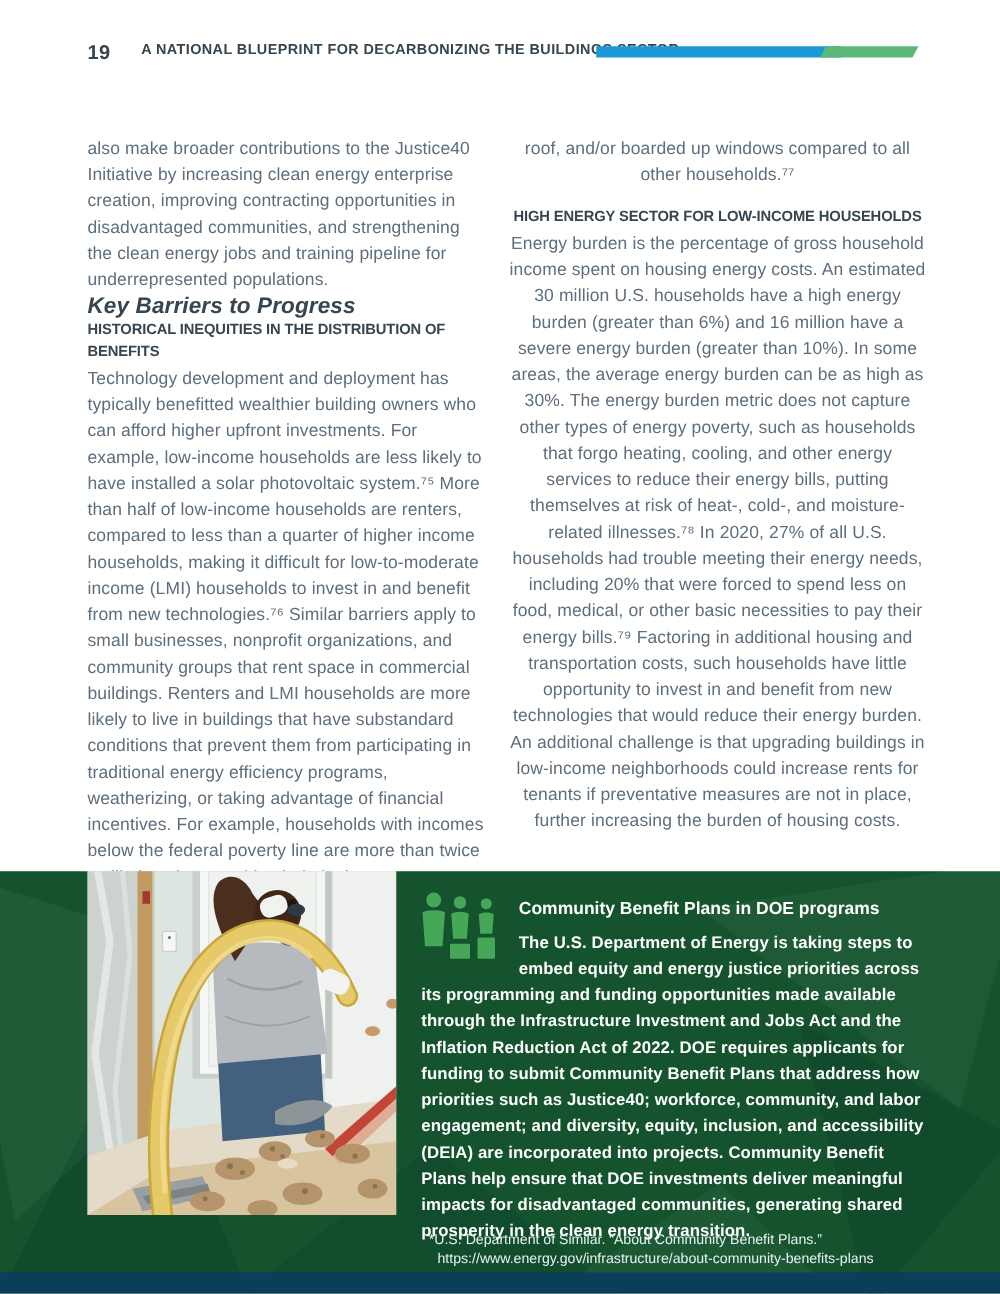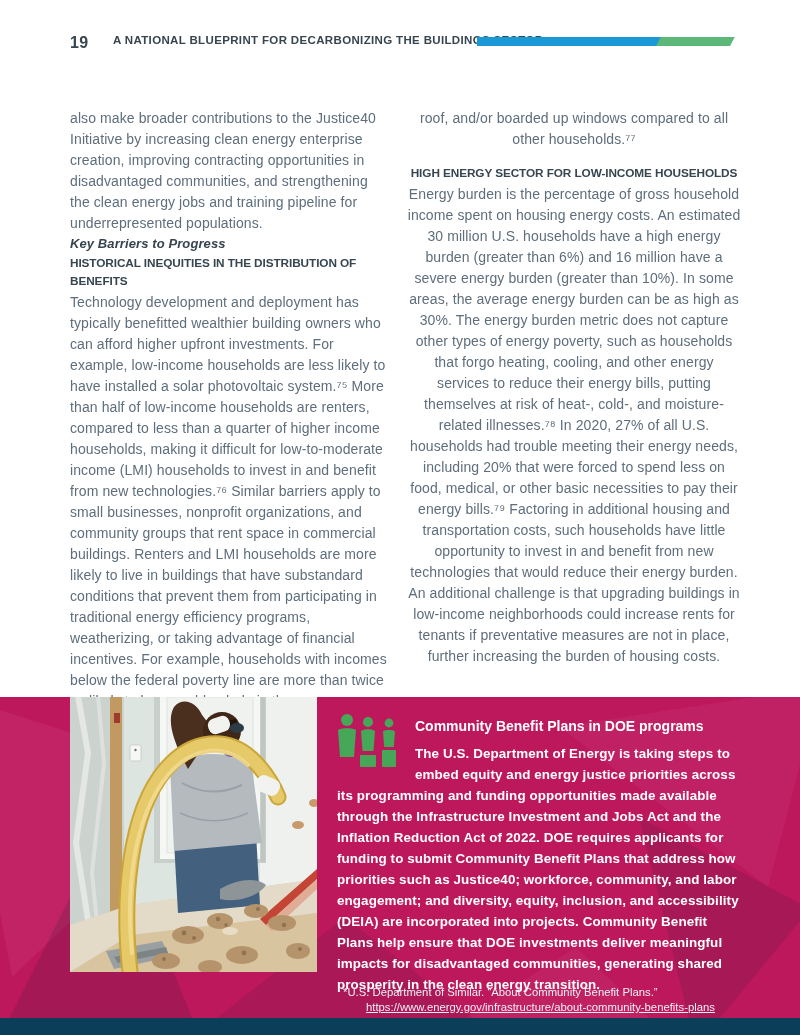--- a/index.html
+++ b/index.html
@@ -10,42 +10,42 @@
   
   .hdr-num{position:absolute;left:70px;top:34px;font-size:16px;font-weight:bold;color:#36454f;letter-spacing:.3px;}
   .hdr-title{position:absolute;left:113px;top:34px;font-size:11.5px;font-weight:bold;color:#36454f;letter-spacing:.35px;}
   .hdr-bar-blue{position:absolute;left:477px;top:37px;width:196px;height:9px;background:#1b98d6;}
   .hdr-bar-green{position:absolute;left:656px;top:37px;width:74px;height:9px;background:#5cb878;transform:skewX(-28deg);transform-origin:bottom left;}
   
   .col{position:absolute;top:108px;color:#5e6e7c;font-size:14px;line-height:21px;letter-spacing:.1px;}
   .col-left{left:70px;width:318px;}
   .col-right{left:407px;width:334px;text-align:center;}
   .col p{margin:0;}
-  .h-italic{margin:14px 0 0 0;font-size:13px;font-style:italic;font-weight:bold;color:#36454f;line-height:20px;}
+  .h-italic{margin:14px 0 0 0;font-size:18px;font-style:italic;font-weight:bold;color:#36454f;line-height:20px;}
   .h-caps{margin:10px 0 2px 0;font-size:11.8px;font-weight:bold;color:#36454f;line-height:18px;letter-spacing:-0.1px;}
   .col p.body2{margin-top:2px;}
   
-  .bottom{position:absolute;left:0;top:697px;width:800px;height:338px;background:#be185d;overflow:hidden;}
+  .bottom{position:absolute;left:0;top:697px;width:800px;height:338px;background:#14532d;overflow:hidden;}
   .poly{position:absolute;}
   .p1{left:-40px;top:0;width:260px;height:280px;background:rgba(255,255,255,.05);clip-path:polygon(0 0,100% 30%,20% 100%);}
   .p2{left:0;top:120px;width:200px;height:220px;background:rgba(0,25,45,.14);clip-path:polygon(0 100%,55% 0,100% 100%);}
   .p3{left:560px;top:-10px;width:260px;height:200px;background:rgba(255,255,255,.045);clip-path:polygon(0 20%,100% 0,80% 100%);}
   .p4{left:620px;top:120px;width:190px;height:230px;background:rgba(0,25,45,.12);clip-path:polygon(10% 0,100% 40%,40% 100%);}
   .p5{left:180px;top:220px;width:330px;height:130px;background:rgba(0,25,45,.10);clip-path:polygon(0 100%,50% 0,100% 100%);}
   .p6{left:420px;top:250px;width:260px;height:100px;background:rgba(255,255,255,.04);clip-path:polygon(0 100%,60% 0,100% 100%);}
   .bottom-band{position:absolute;left:0;bottom:0;width:100%;height:17px;background:#0b3f59;}
   
   .photo{position:absolute;left:70px;top:-24px;width:247px;height:299px;overflow:hidden;background:#dce4df;}
   
   .callout{position:absolute;left:337px;top:14px;width:406px;color:#ffffff;}
   .callout-icon{float:left;width:78px;height:66px;padding-top:2px;}
   .callout-title{margin:6px 0 8px 0;font-size:14px;font-weight:bold;line-height:18px;}
   .callout-body{margin:0;font-size:13.4px;font-weight:bold;line-height:21px;letter-spacing:.1px;}
   .footnote{position:absolute;left:343px;top:288px;width:400px;color:#e9f1f5;font-size:11.3px;line-height:15px;padding-left:7px;text-indent:-7px;}
-  .footnote .link{text-decoration:underline;color:#e9f1f5;cursor:pointer;margin-left:16px;}
+  .footnote .link{color:#e9f1f5;cursor:pointer;}
   .clearfix::after{content:"";display:table;clear:both;}
 </style>
 </head>
 <body>
 
 <div class="page">
 
   <div class="hdr-num">19</div>
   <div class="hdr-title">A NATIONAL BLUEPRINT FOR DECARBONIZING THE BUILDINGS SECTOR</div>
   <div class="hdr-bar-blue"></div>

